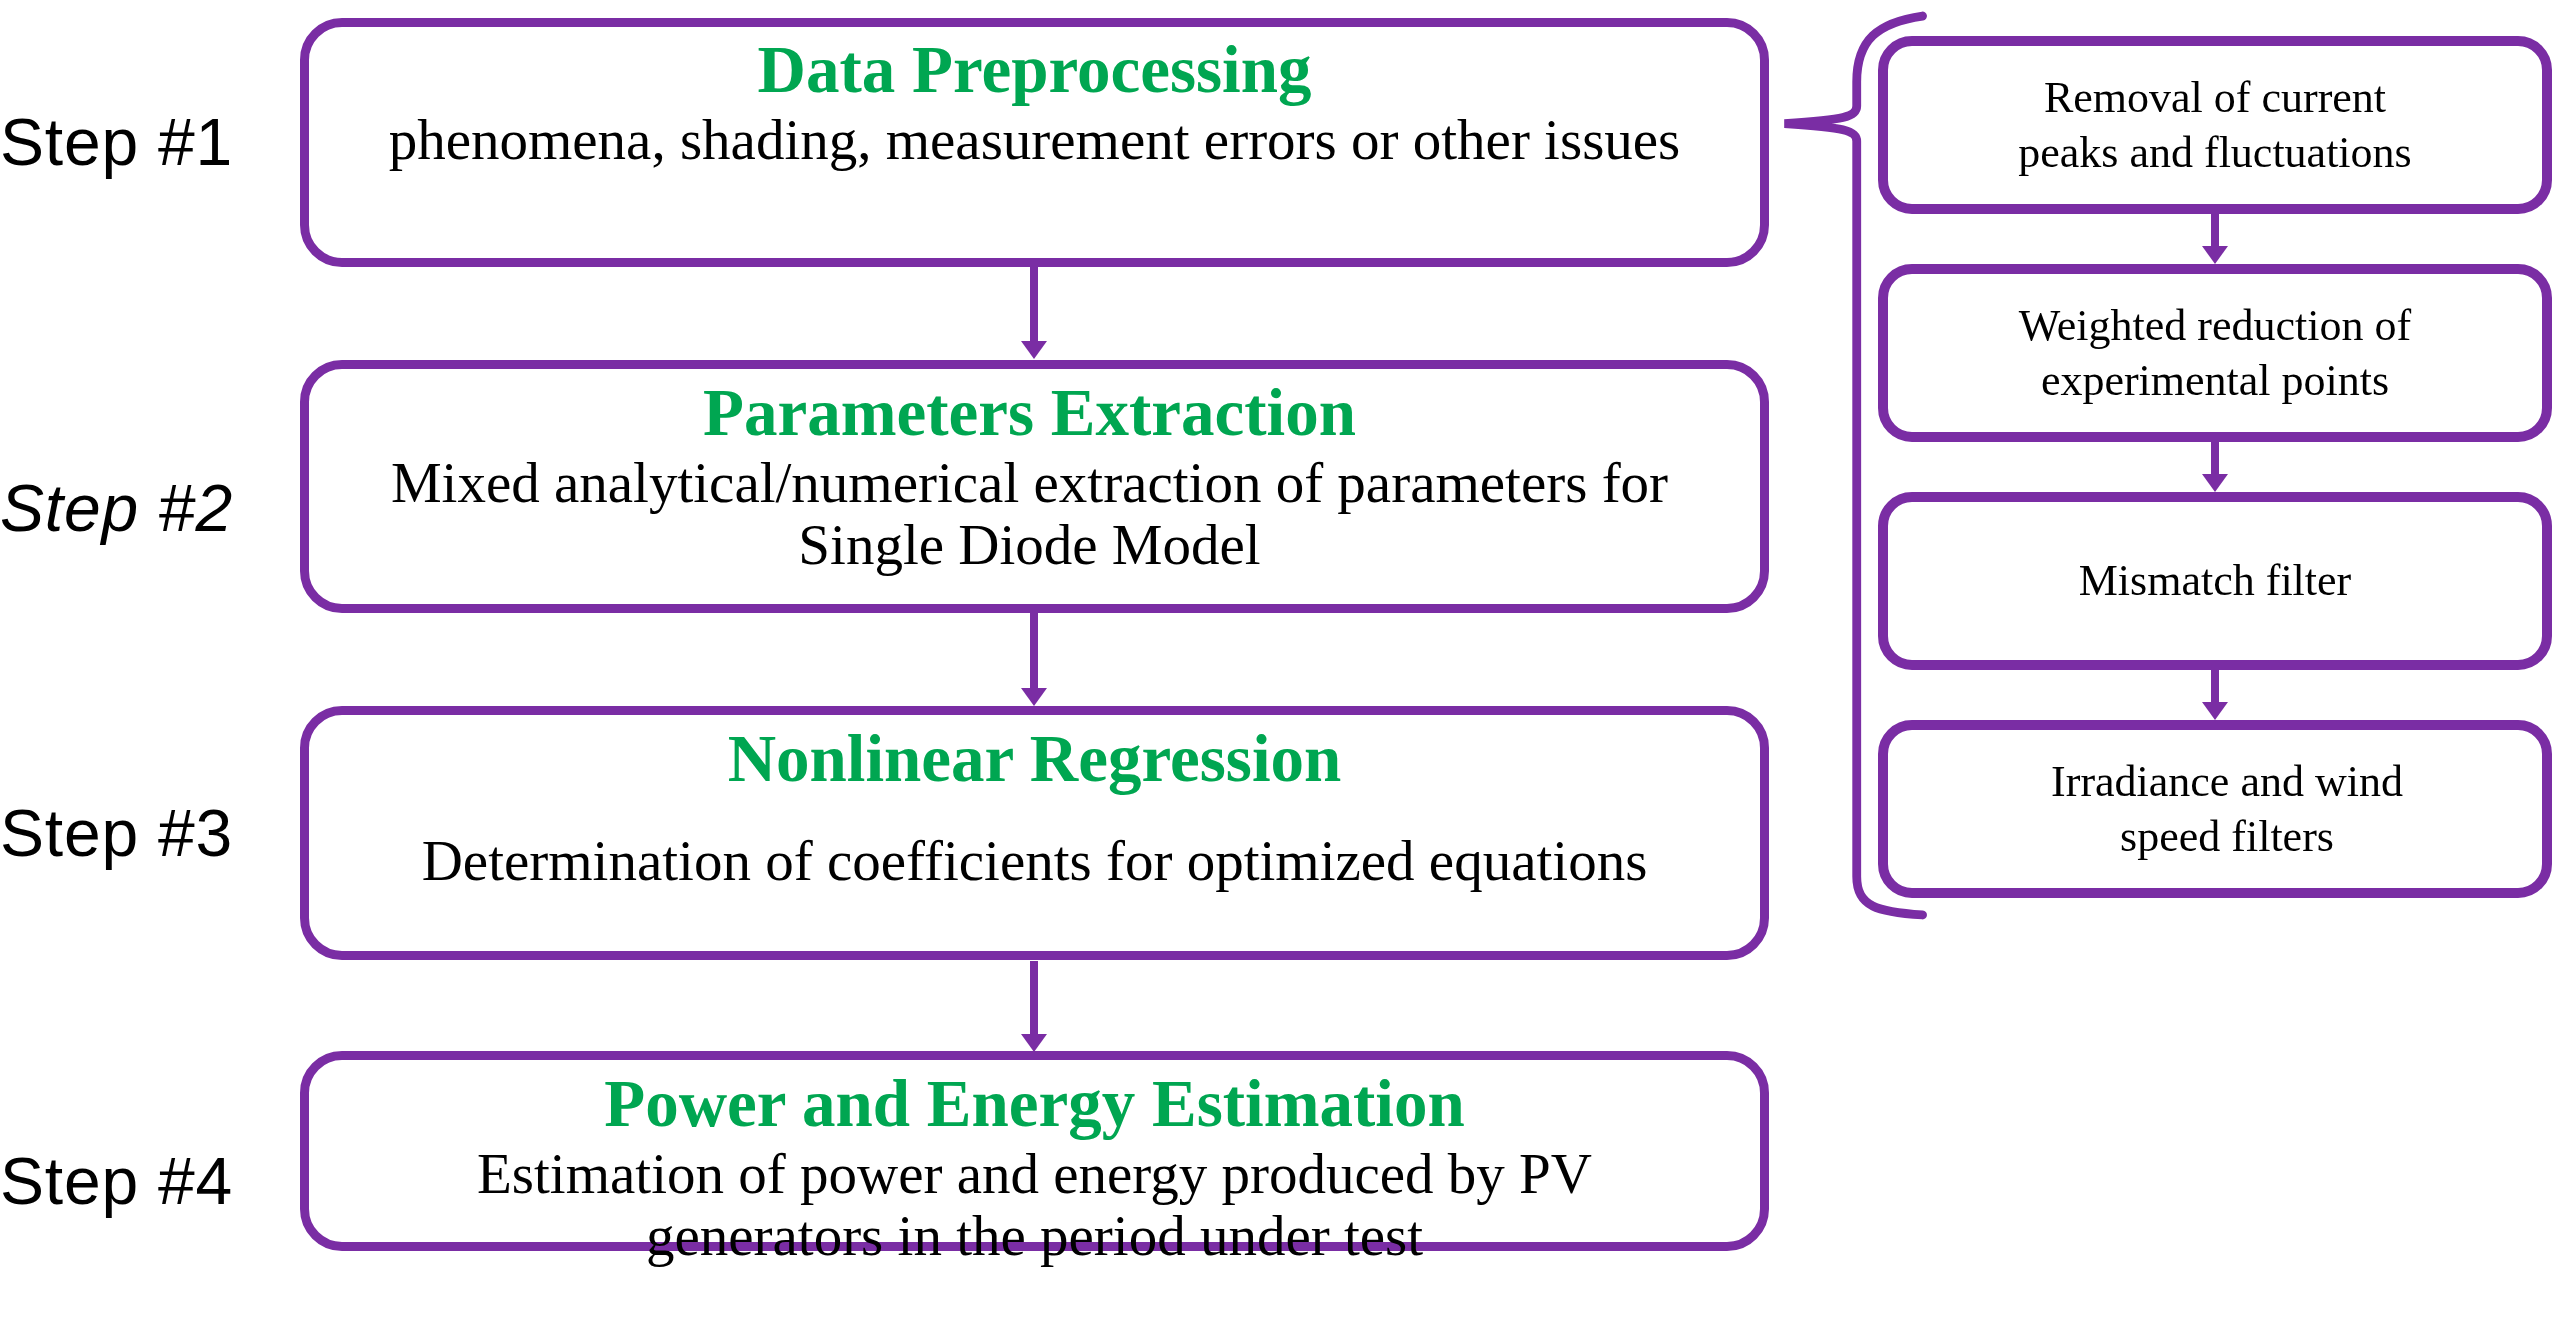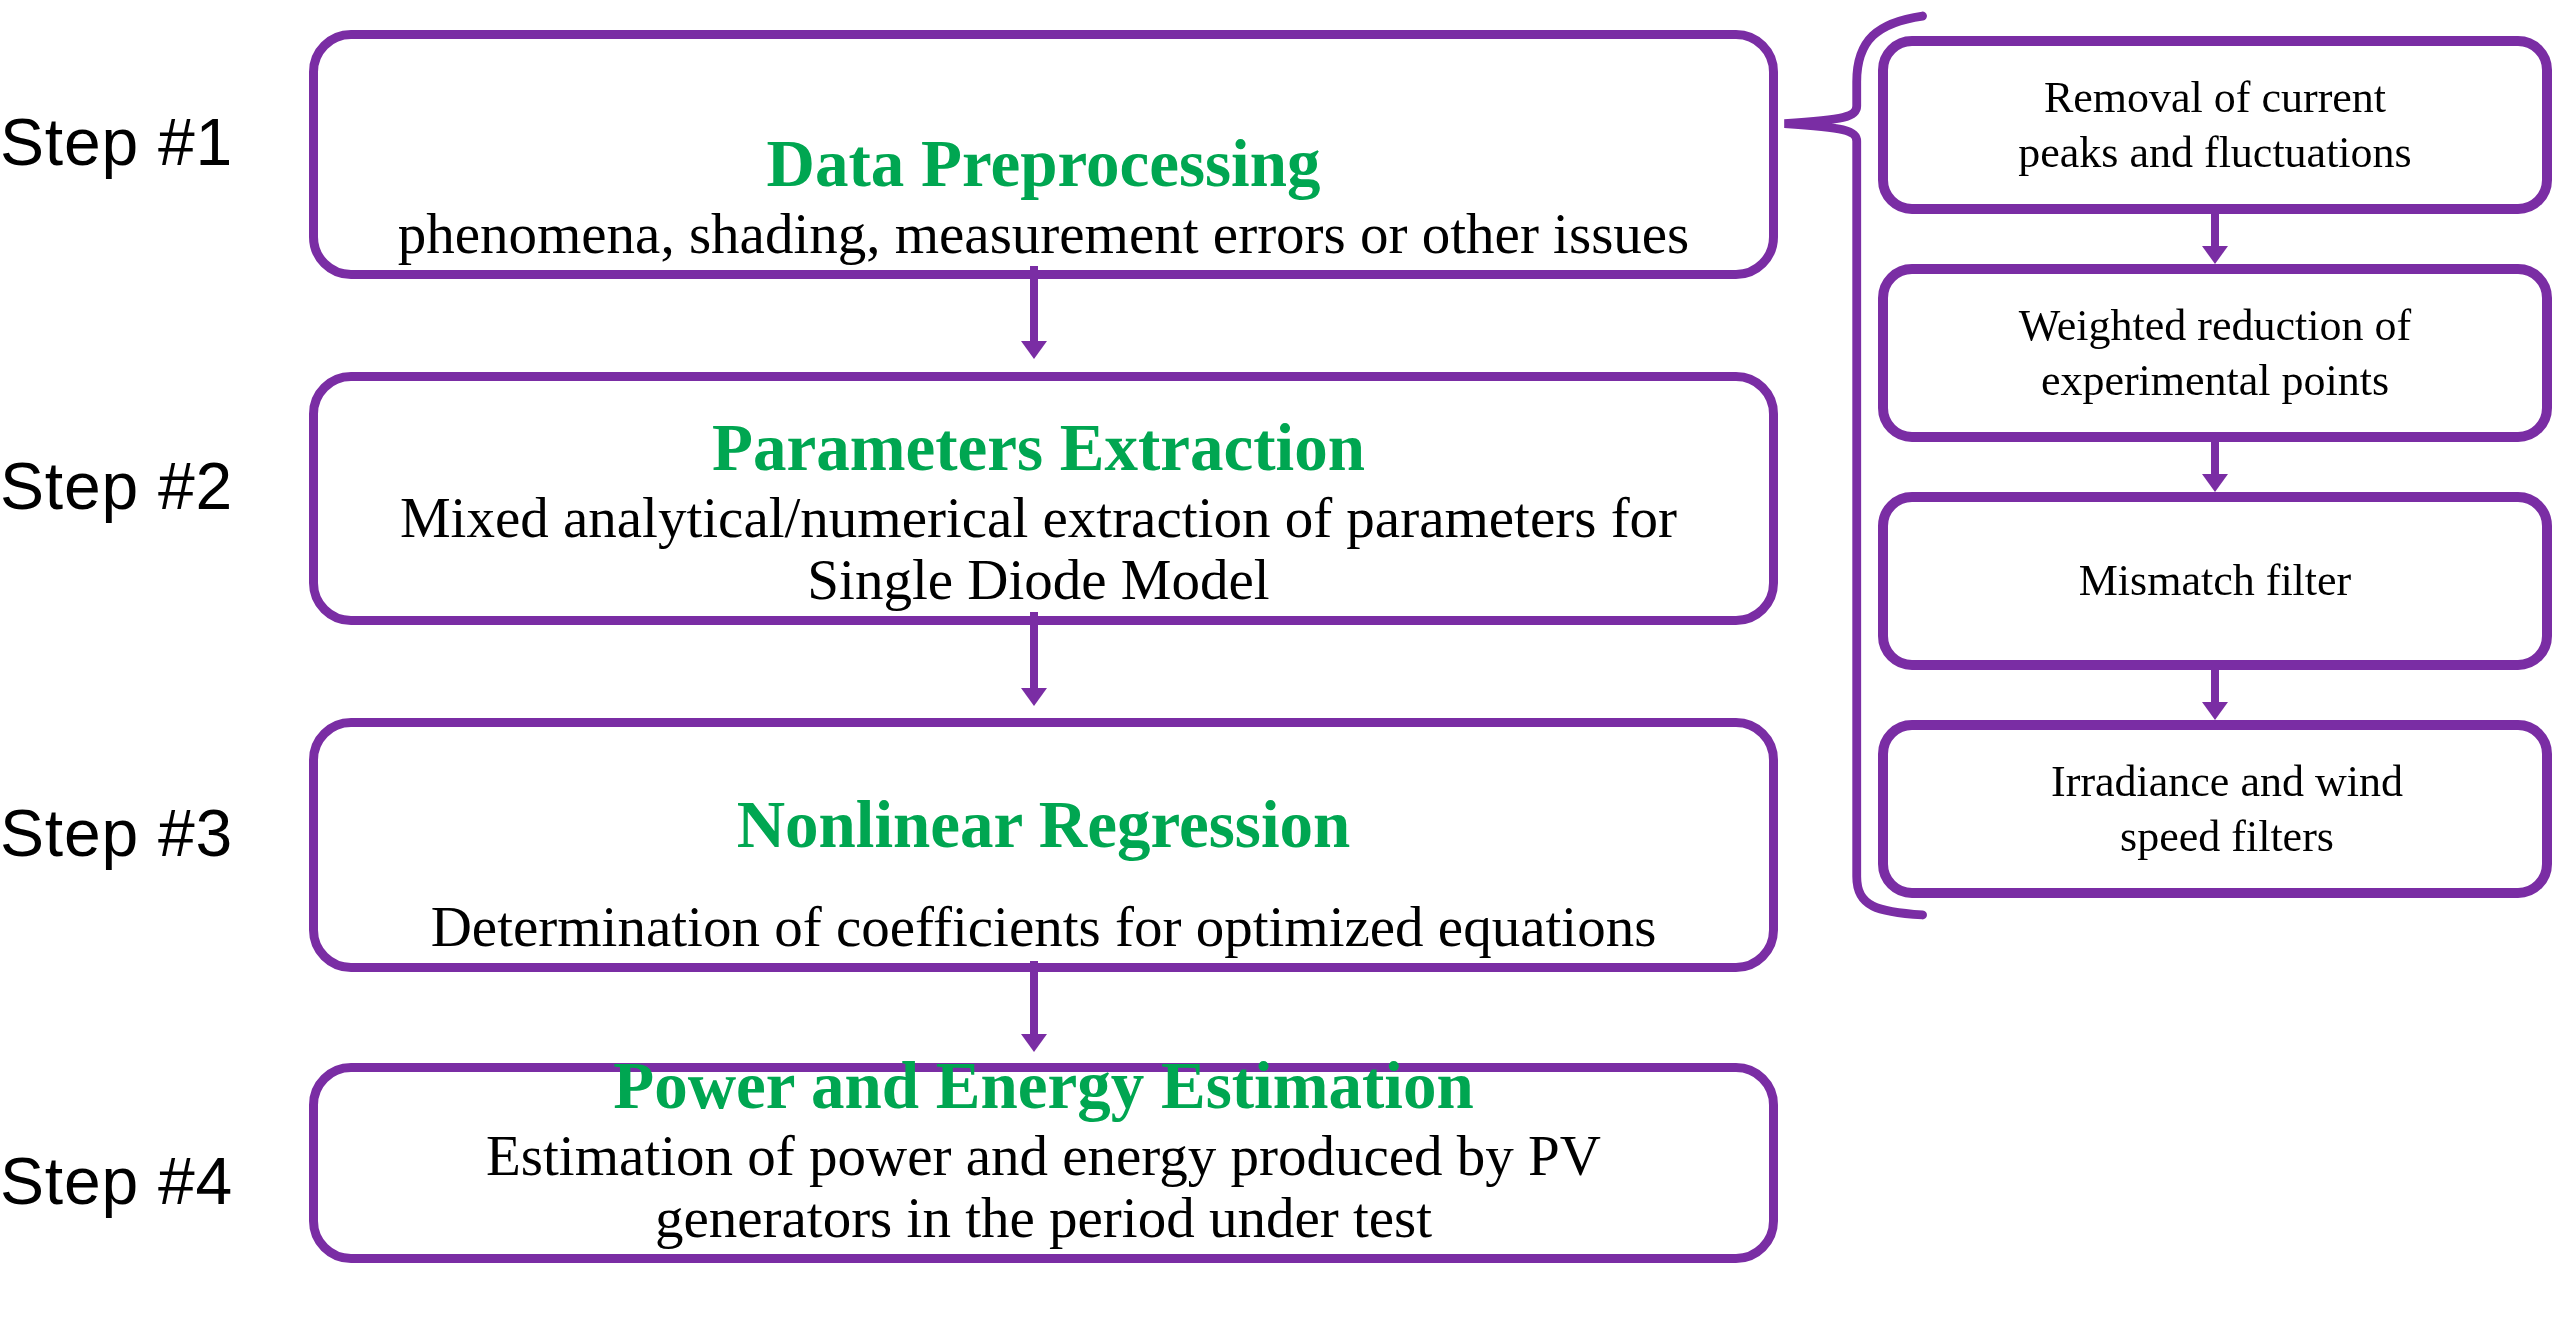--- a/index.html
+++ b/index.html
@@ -22,40 +22,39 @@
     display: flex;
     align-items: center;
     justify-content: center;
     font-family: "Liberation Sans", sans-serif;
     font-size: 66px;
     letter-spacing: 0.8px;
     color: #000000;
     white-space: nowrap;
   }
   .step1 { top: 105px; text-align: center; }
-  .step2 { top: 449px; }
+  .step2 { top: 471px; font-style: italic; }
   .step3 { top: 796px; }
   .step4 { top: 1144px; }
 
   
   .main-box {
     position: absolute;
-    left: 309px;
+    left: 300px;
     width: 1469px;
     box-sizing: border-box;
     border: 9.6px solid #7A2DA4;
     border-radius: 42px;
     background: #ffffff;
     display: flex;
     flex-direction: column;
     align-items: center;
-    justify-content: flex-end;
+    justify-content: flex-start;
     text-align: center;
     padding: 4.8px 24px;
-    margin-top: 12px;
   }
   .mb1 { top: 17.7px;   height: 249px; }
   .mb2 { top: 360px;  height: 253px; padding-left: 14px; }
   .mb3 { top: 706px;  height: 254px; gap: 32px; }
   .mb4 { top: 1051px; height: 200px; }
 
   .main-title {
     font-size: 67px;
     font-weight: bold;
     line-height: 1.16;

